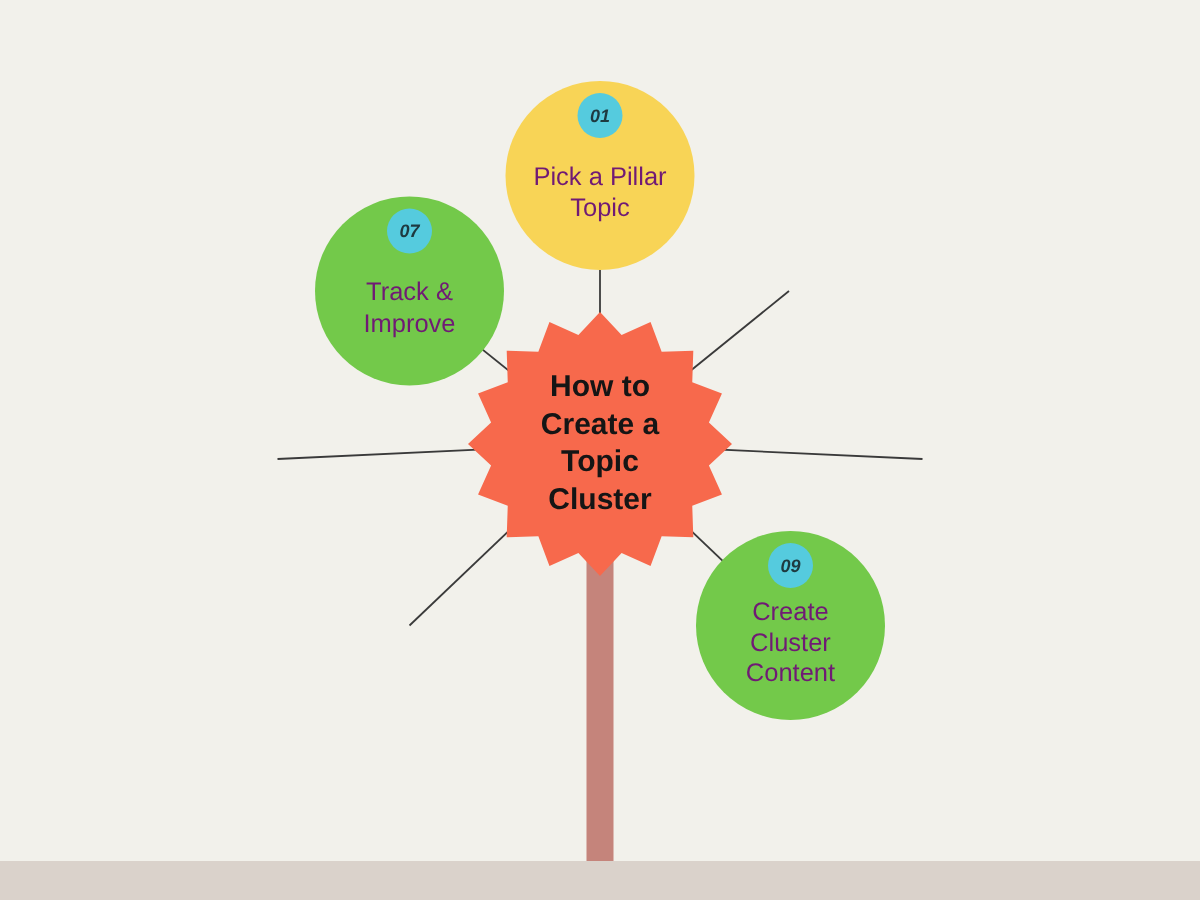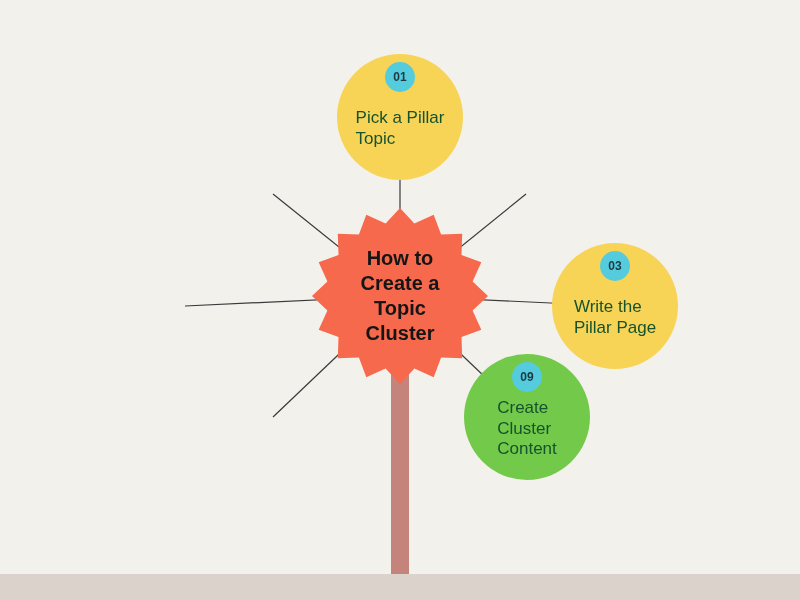--- a/index.html
+++ b/index.html
@@ -48,30 +48,31 @@
   }
   .step-circle.yellow { background: #F8D456; }
   .step-circle.green  { background: #73C94A; }
   .badge {
     position: absolute; left: 50%; top: 8px;
     transform: translateX(-50%);
     width: 30px; height: 30px;
     border-radius: 50%;
     background: #55CBDE;
     display: flex; align-items: center; justify-content: center;
-    font-size: 12px; font-weight: 600; color: #1E3A40;
+    font-size: 12px; font-weight: 600; color: #1E3A40; font-style: italic;
   }
   .step-label {
     position: absolute; left: 0; top: 0;
     width: 126px; height: 126px;
     box-sizing: border-box;
     padding: 36px 6px 12px 6px;
     display: flex; align-items: center; justify-content: center;
+    text-align: center;
     font-size: 17px; font-weight: 500; line-height: 1.22;
-    color: #14532d;
+    color: #701a75;
     white-space: pre-line;
   }
 </style>
 </head>
 <body>
 
 <div class="canvas">
 
   <svg class="links" width="800" height="600">
     <g stroke="#3A3A3A" stroke-width="1.2">
@@ -99,29 +100,29 @@
 Cluster</div>
   </div>
 
   <div class="step-circle yellow" style="left:337px; top:54px;">
     <div class="badge">01</div>
     <div class="step-label">Pick a Pillar
 Topic</div>
   </div>
 
 
-  <div class="step-circle yellow" style="left:552px; top:243px;">
-    <div class="badge">03</div>
-    <div class="step-label">Write the
-Pillar Page</div>
-  </div>
 
   <div class="step-circle green" style="left:464px; top:354px;">
     <div class="badge">09</div>
     <div class="step-label">Create
 Cluster
 Content</div>
   </div>
 
 
 
+  <div class="step-circle green" style="left:210px; top:131px;">
+    <div class="badge">07</div>
+    <div class="step-label">Track &amp;
+Improve</div>
+  </div>
 
 </div>
 
 </body></html>

